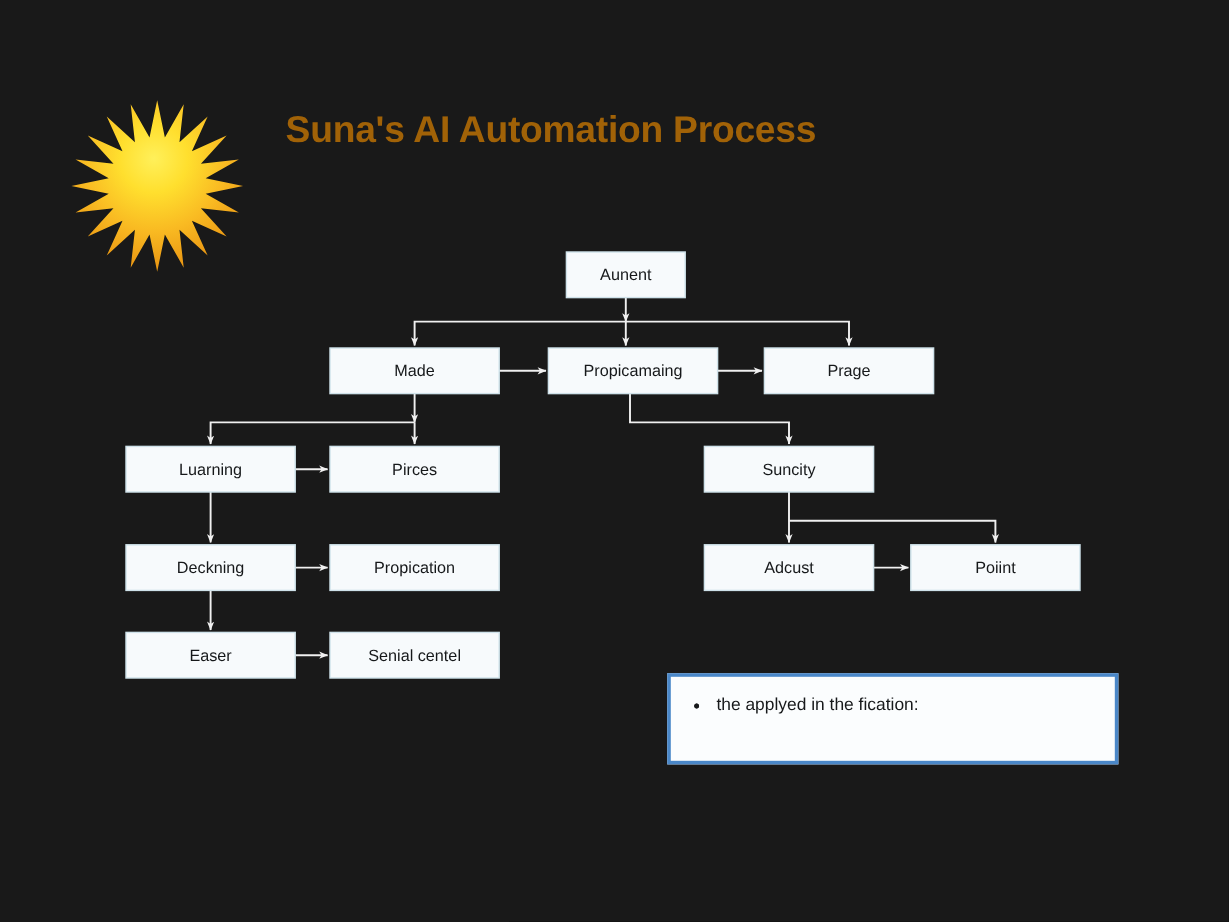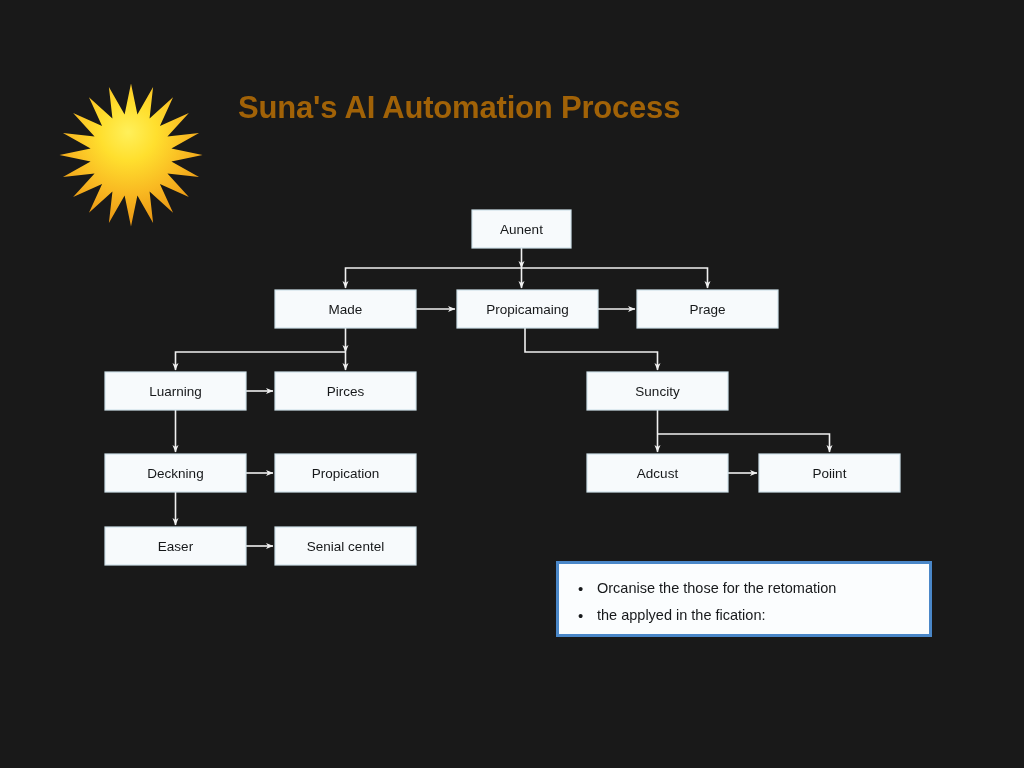--- a/index.html
+++ b/index.html
@@ -197,18 +197,18 @@
         </g>
         <g>
           <rect x="275" y="527" width="141" height="38" class="node-rect" fill="#f7fafc"></rect>
           <text x="345.5" y="547" class="node-label" fill="#16181a">Senial centel</text>
         </g>
       </g>
   </svg>
 
   <div id="callout-box" style="border-color: rgb(74, 135, 200); background: rgb(251, 253, 254);">
     <ul id="callout-list">
-        <li><span class="bullet-dot">•</span><span>Orcanise the those for the retomation</span></li>
+        <li><span class="bullet-dot">•</span></li>
         <li><span class="bullet-dot">•</span><span>the applyed in the fication:</span></li>
       </ul>
   </div>
 
 </div>
 
 </body></html>

